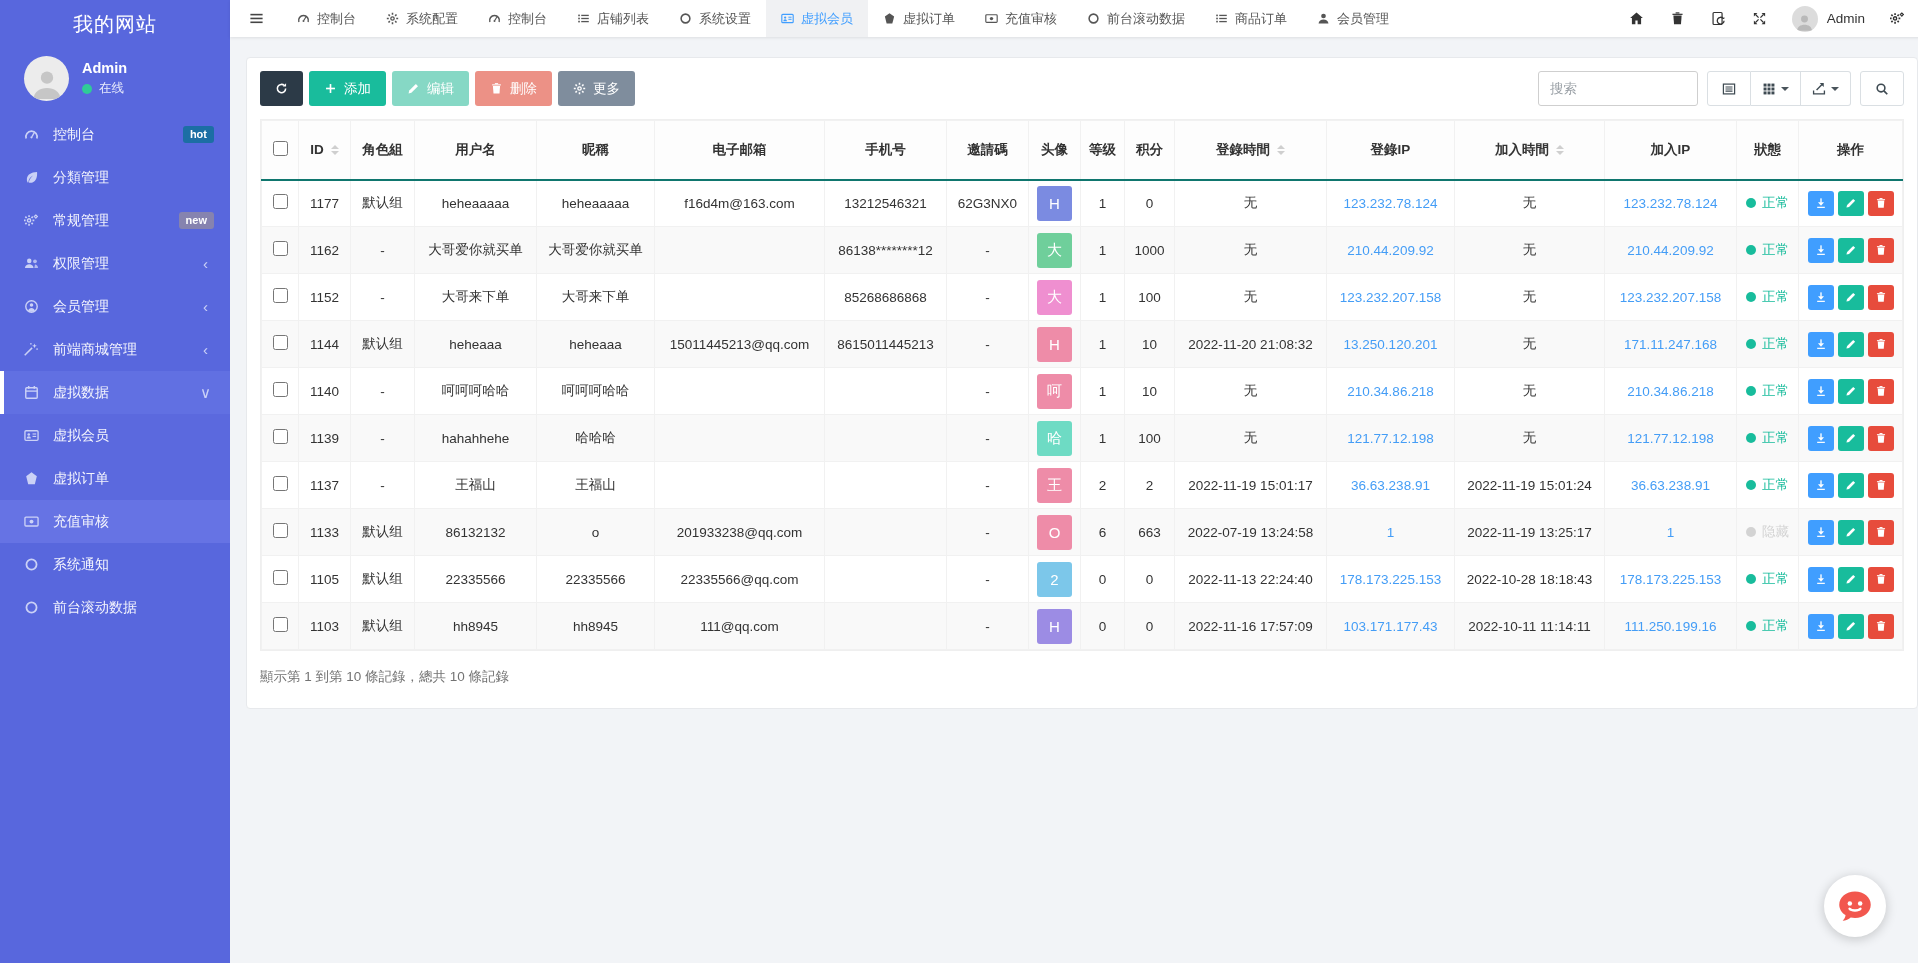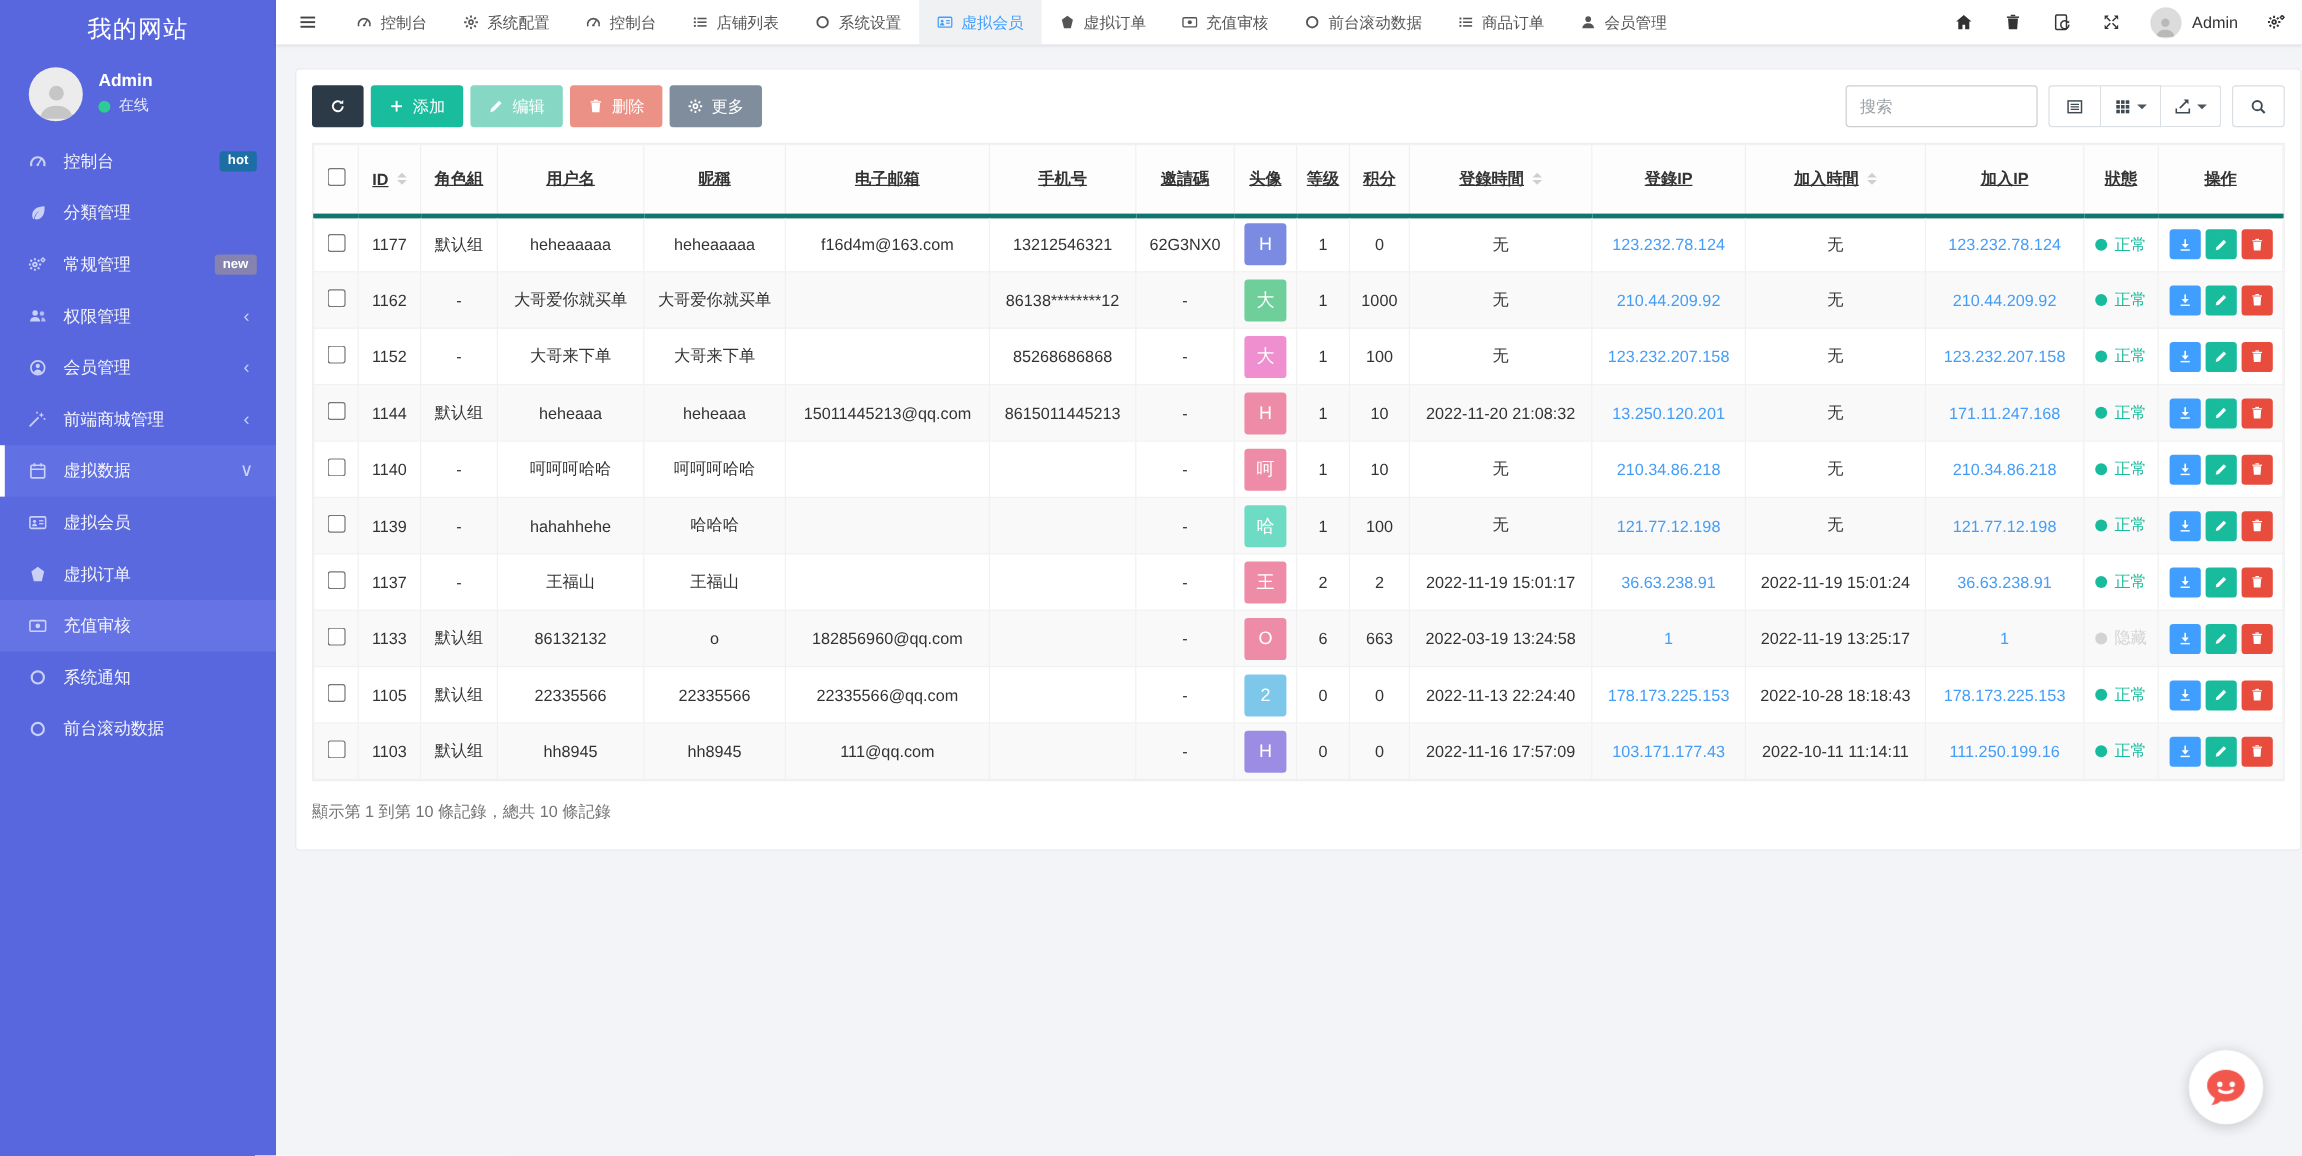--- a/index.html
+++ b/index.html
@@ -70,21 +70,21 @@
   .view-group .vbtn + .vbtn { border-left:none; }
   .view-group .vbtn:first-child { border-radius:3px 0 0 3px; }
   .view-group .vbtn:last-child { border-radius:0 3px 3px 0; }
   .search-btn { border-radius:3px; }
   .caret { width:0; height:0; border-left:4px solid transparent; border-right:4px solid transparent; border-top:4px solid #4a555c; display:inline-block; }
 
   
   .tbl { border:1px solid #efefef; }
   table { width:100%; border-collapse:collapse; table-layout:fixed; }
   th, td { border:1px solid #f1f1f1; text-align:center; font-size:13.5px; padding:0 5px; overflow:hidden; white-space:nowrap; }
-  th { height:59px; font-weight:bold; color:#333; background:#fdfdfd; border-bottom:4px solid #0f766e;text-decoration:underline; }
+  th { height:59px; font-weight:bold; color:#333; background:#fdfdfd; border-bottom:2px solid #0f766e; }
   .th-inner { display:flex; align-items:center; justify-content:center; }
   td { height:47px; color:#333; }
   tbody tr:nth-child(even) td { background:#f9f9f9; }
   .sort { display:inline-flex; flex-direction:column; gap:2px; margin-left:7px; }
   .sort i { width:0; height:0; border-left:4px solid transparent; border-right:4px solid transparent; display:block; }
   .sort .up { border-bottom:4px solid #cfcfcf; }
   .sort .dn { border-top:4px solid #cfcfcf; }
   .td-check input, .th-check input { width:15px; height:15px; cursor:pointer; }
   .avatar-badge { display:inline-flex; width:35px; height:35px; border-radius:3px; color:#fff; font-size:15px; align-items:center; justify-content:center; vertical-align:middle; }
   .ip-link { color:#449df6; text-decoration:none; cursor:pointer; }
@@ -958,27 +958,27 @@
                         </svg>
                       </span>
                     </button></td>
                 </tr>
                 <tr>
                   <td class="td-check"><input type="checkbox" style=""></td>
                   <td><span>1133</span></td>
                   <td><span>默认组</span></td>
                   <td><span>86132132</span></td>
                   <td><span>o</span></td>
-                  <td><span>182856960@qq.com</span></td>
+                  <td><span>201933238@qq.com</span></td>
                   <td><span></span></td>
                   <td><span>-</span></td>
                   <td><span class="avatar-badge" style="background: rgb(238, 140, 168);">O</span></td>
                   <td><span>6</span></td>
                   <td><span>663</span></td>
-                  <td><span>2022-03-19 13:24:58</span></td>
+                  <td><span>2022-07-19 13:24:58</span></td>
                   <td><a class="ip-link">1</a></td>
                   <td><span>2022-11-19 13:25:17</span></td>
                   <td><a class="ip-link">1</a></td>
                   <td><span class="status" style="color: rgb(211, 211, 211);">
                       <i class="dot"></i>
                       <span>隐藏</span>
                     </span></td>
                   <td class="td-ops"><button class="op-btn" style="background: rgb(64, 158, 255);">
                       <span class="icon">
                         <svg viewBox="0 0 16 16" fill="currentColor" xmlns="http://www.w3.org/2000/svg">

